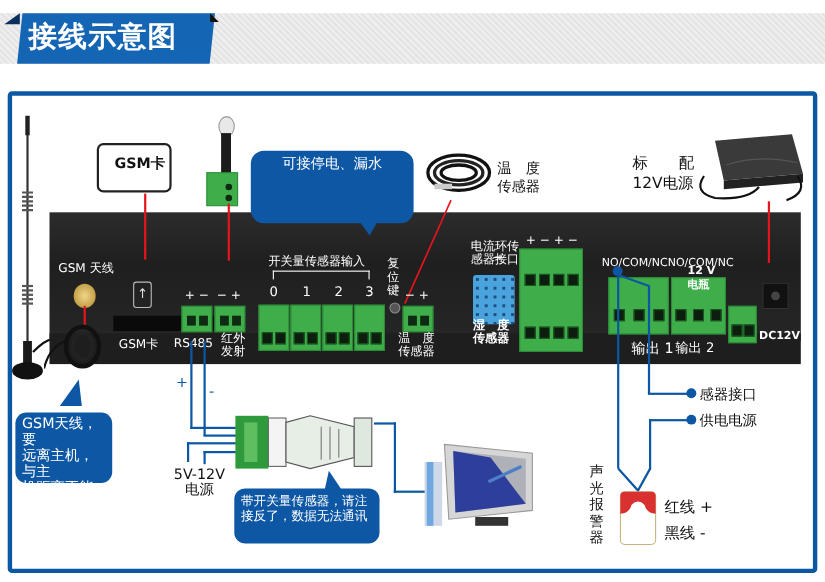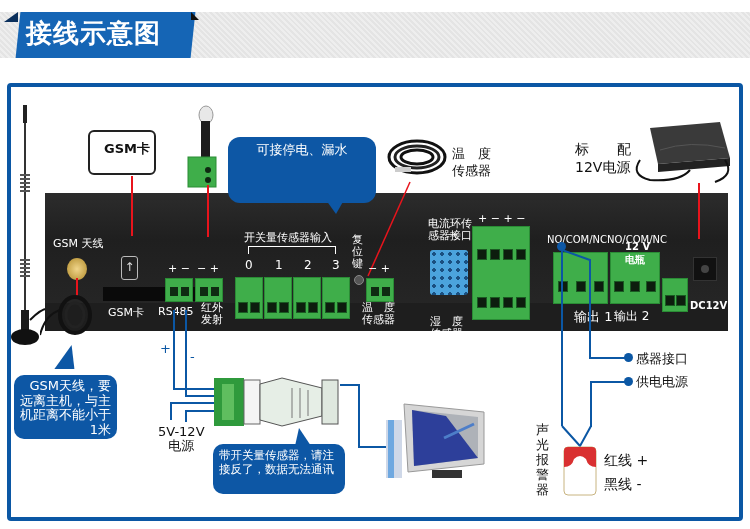--- a/index.html
+++ b/index.html
@@ -181,21 +181,21 @@
   <span class="slot" style="left:4px;top:8px;"></span>
     <span class="slot" style="left:15px;top:8px;"></span>
 </div>
 <div class="abs wt" style="left:362px;top:302px;line-height:12px;">
   <div>温　度</div>
   <div>传感器</div>
 </div>
 
 <div class="abs" style="left:430px;top:250px;width:38px;height:45px;background:#4ba3dd;border-radius:3px;
      background-image:radial-gradient(#1a4f80 28%, transparent 30%);background-size:8px 8px;"></div>
-<div class="abs wt" style="left:430px;top:316px;line-height:12px;">
+<div class="abs wt" style="left:430px;top:290px;line-height:12px;font-weight:bold;">
   <div>湿　度</div>
   <div>传感器</div>
 </div>
 
 <div class="abs wt" style="left:400px;top:218px;line-height:12px;margin-left:28px;">
   <div>电流环传</div>
   <div>感器接口</div>
 </div>
 <div class="abs wt" style="left:448px;top:229px;font-size:10px;">→</div>
 <div class="abs wt" style="left:478px;top:212px;">+ − + −</div>
@@ -273,21 +273,21 @@
   <rect x="2" y="22" width="16" height="58" fill="#cfd8e8"></rect>
   <rect x="4" y="22" width="6" height="58" fill="#6fa8e0"></rect>
   <path d="M20 6 L100 14 L100 66 L24 74 Z" fill="#d6d6d6" stroke="#999"></path>
   <path d="M28 12 L94 19 L94 60 L30 68 Z" fill="#aeb2b8"></path>
   <path d="M28 12 L62 18 L94 60 L30 68 Z" fill="#2d3f9a"></path>
   <path d="M60 40 L90 26" stroke="#4d7ec9" stroke-width="3"></path>
   <rect x="48" y="72" width="30" height="8" fill="#333"></rect>
 </svg>
 
 <div class="abs" style="left:60px;top:345px;width:0;height:0;border-left:6px solid transparent;border-right:14px solid transparent;border-bottom:24px solid #0d57a5;transform:skewX(-25deg);"></div>
-<div class="abs bubble-sm" style="left:14px;top:375px;width:103px;height:64px;font-size:13px;line-height:14.5px;text-align:right;">
+<div class="abs bubble-sm" style="left:14px;top:375px;width:88px;height:64px;font-size:13px;line-height:14.5px;">
   <div>GSM天线，要</div>
   <div>远离主机，与主</div>
   <div>机距离不能小于</div>
   <div>1米</div>
 </div>
 
 <div class="abs" style="left:295px;top:428px;width:0;height:0;border-left:4px solid transparent;border-right:12px solid transparent;border-bottom:18px solid #0d57a5;"></div>
 <div class="abs bubble-sm" style="left:213px;top:444px;width:132px;height:50px;font-size:11.5px;">
   <div>带开关量传感器，请注</div>
   <div>接反了，数据无法通讯</div>

